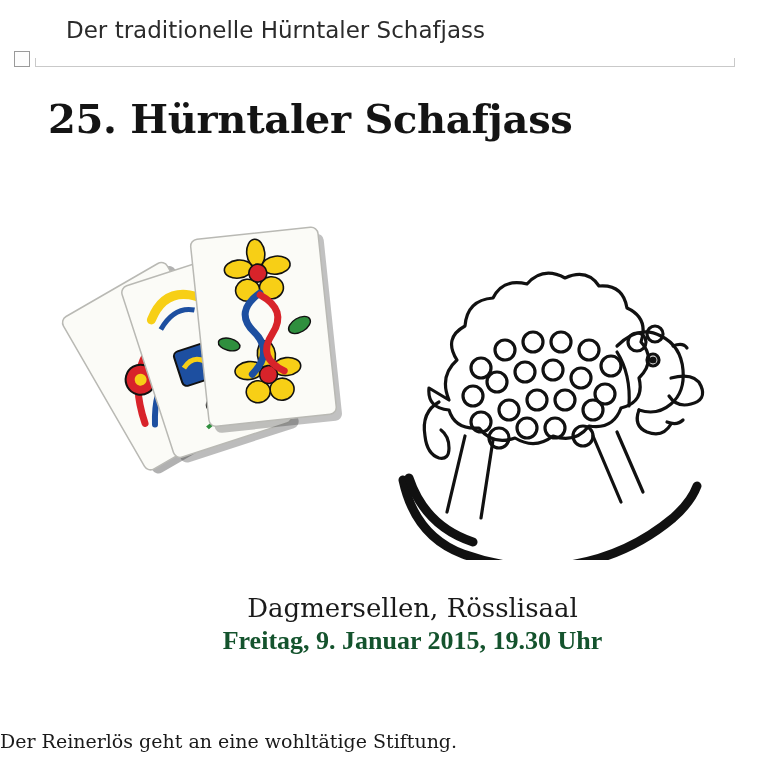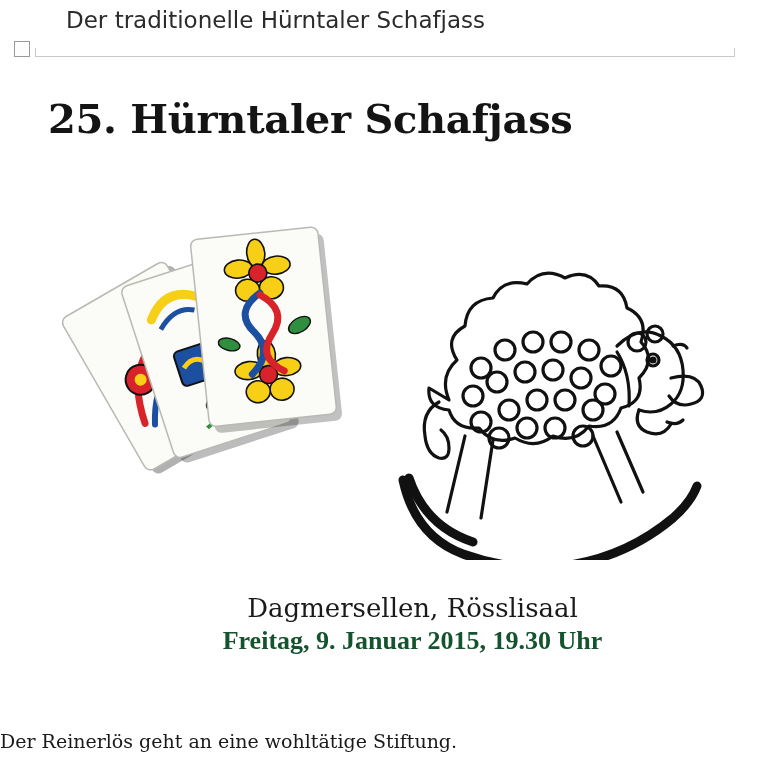--- a/index.html
+++ b/index.html
@@ -12,21 +12,21 @@
     height: 778px;
     position: relative;
     overflow: hidden;
     font-family: "Liberation Serif", serif;
     color: #1a1a1a;
   }
 
   
   .doc-header {
     position: absolute;
-    top: 0; left: 0;
+    top: 10px; left: 0;
     width: 710px;
     height: 62px;
   }
   .doc-title-line {
     position: absolute;
     top: 7px;
     left: 66px;
     font-family: "DejaVu Sans", sans-serif;
     font-size: 23px;
     color: #2b2b2b;

